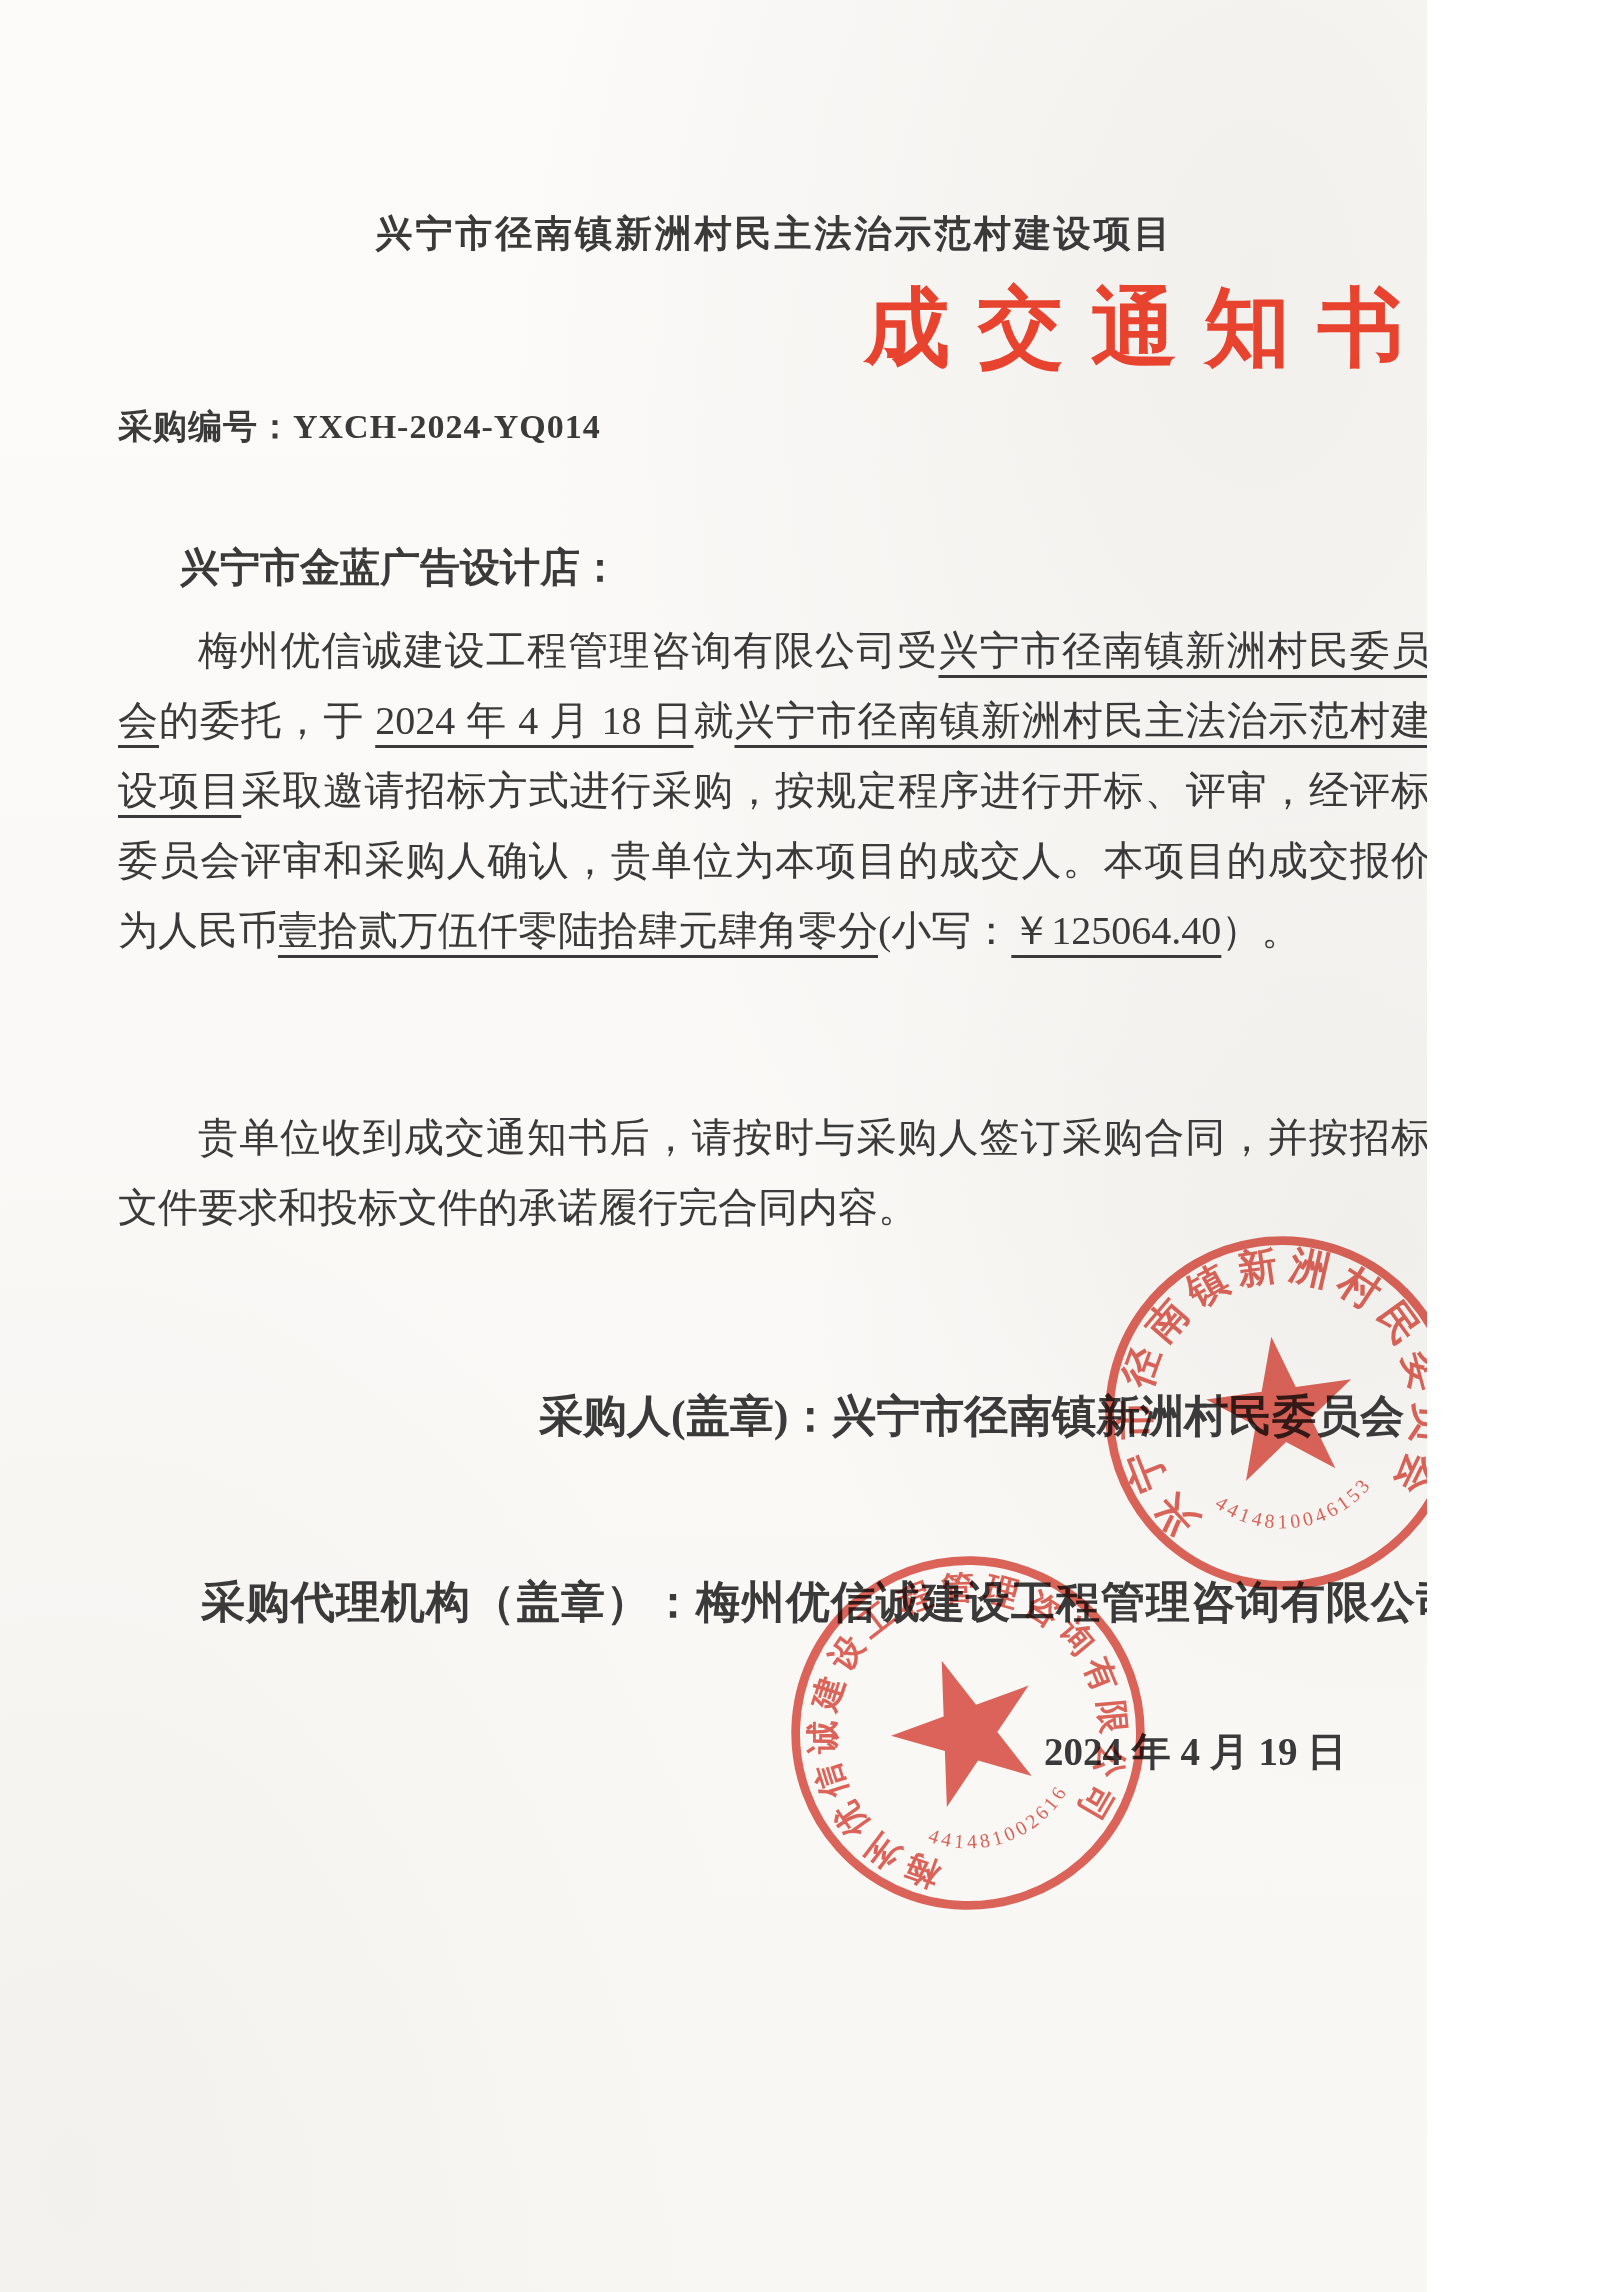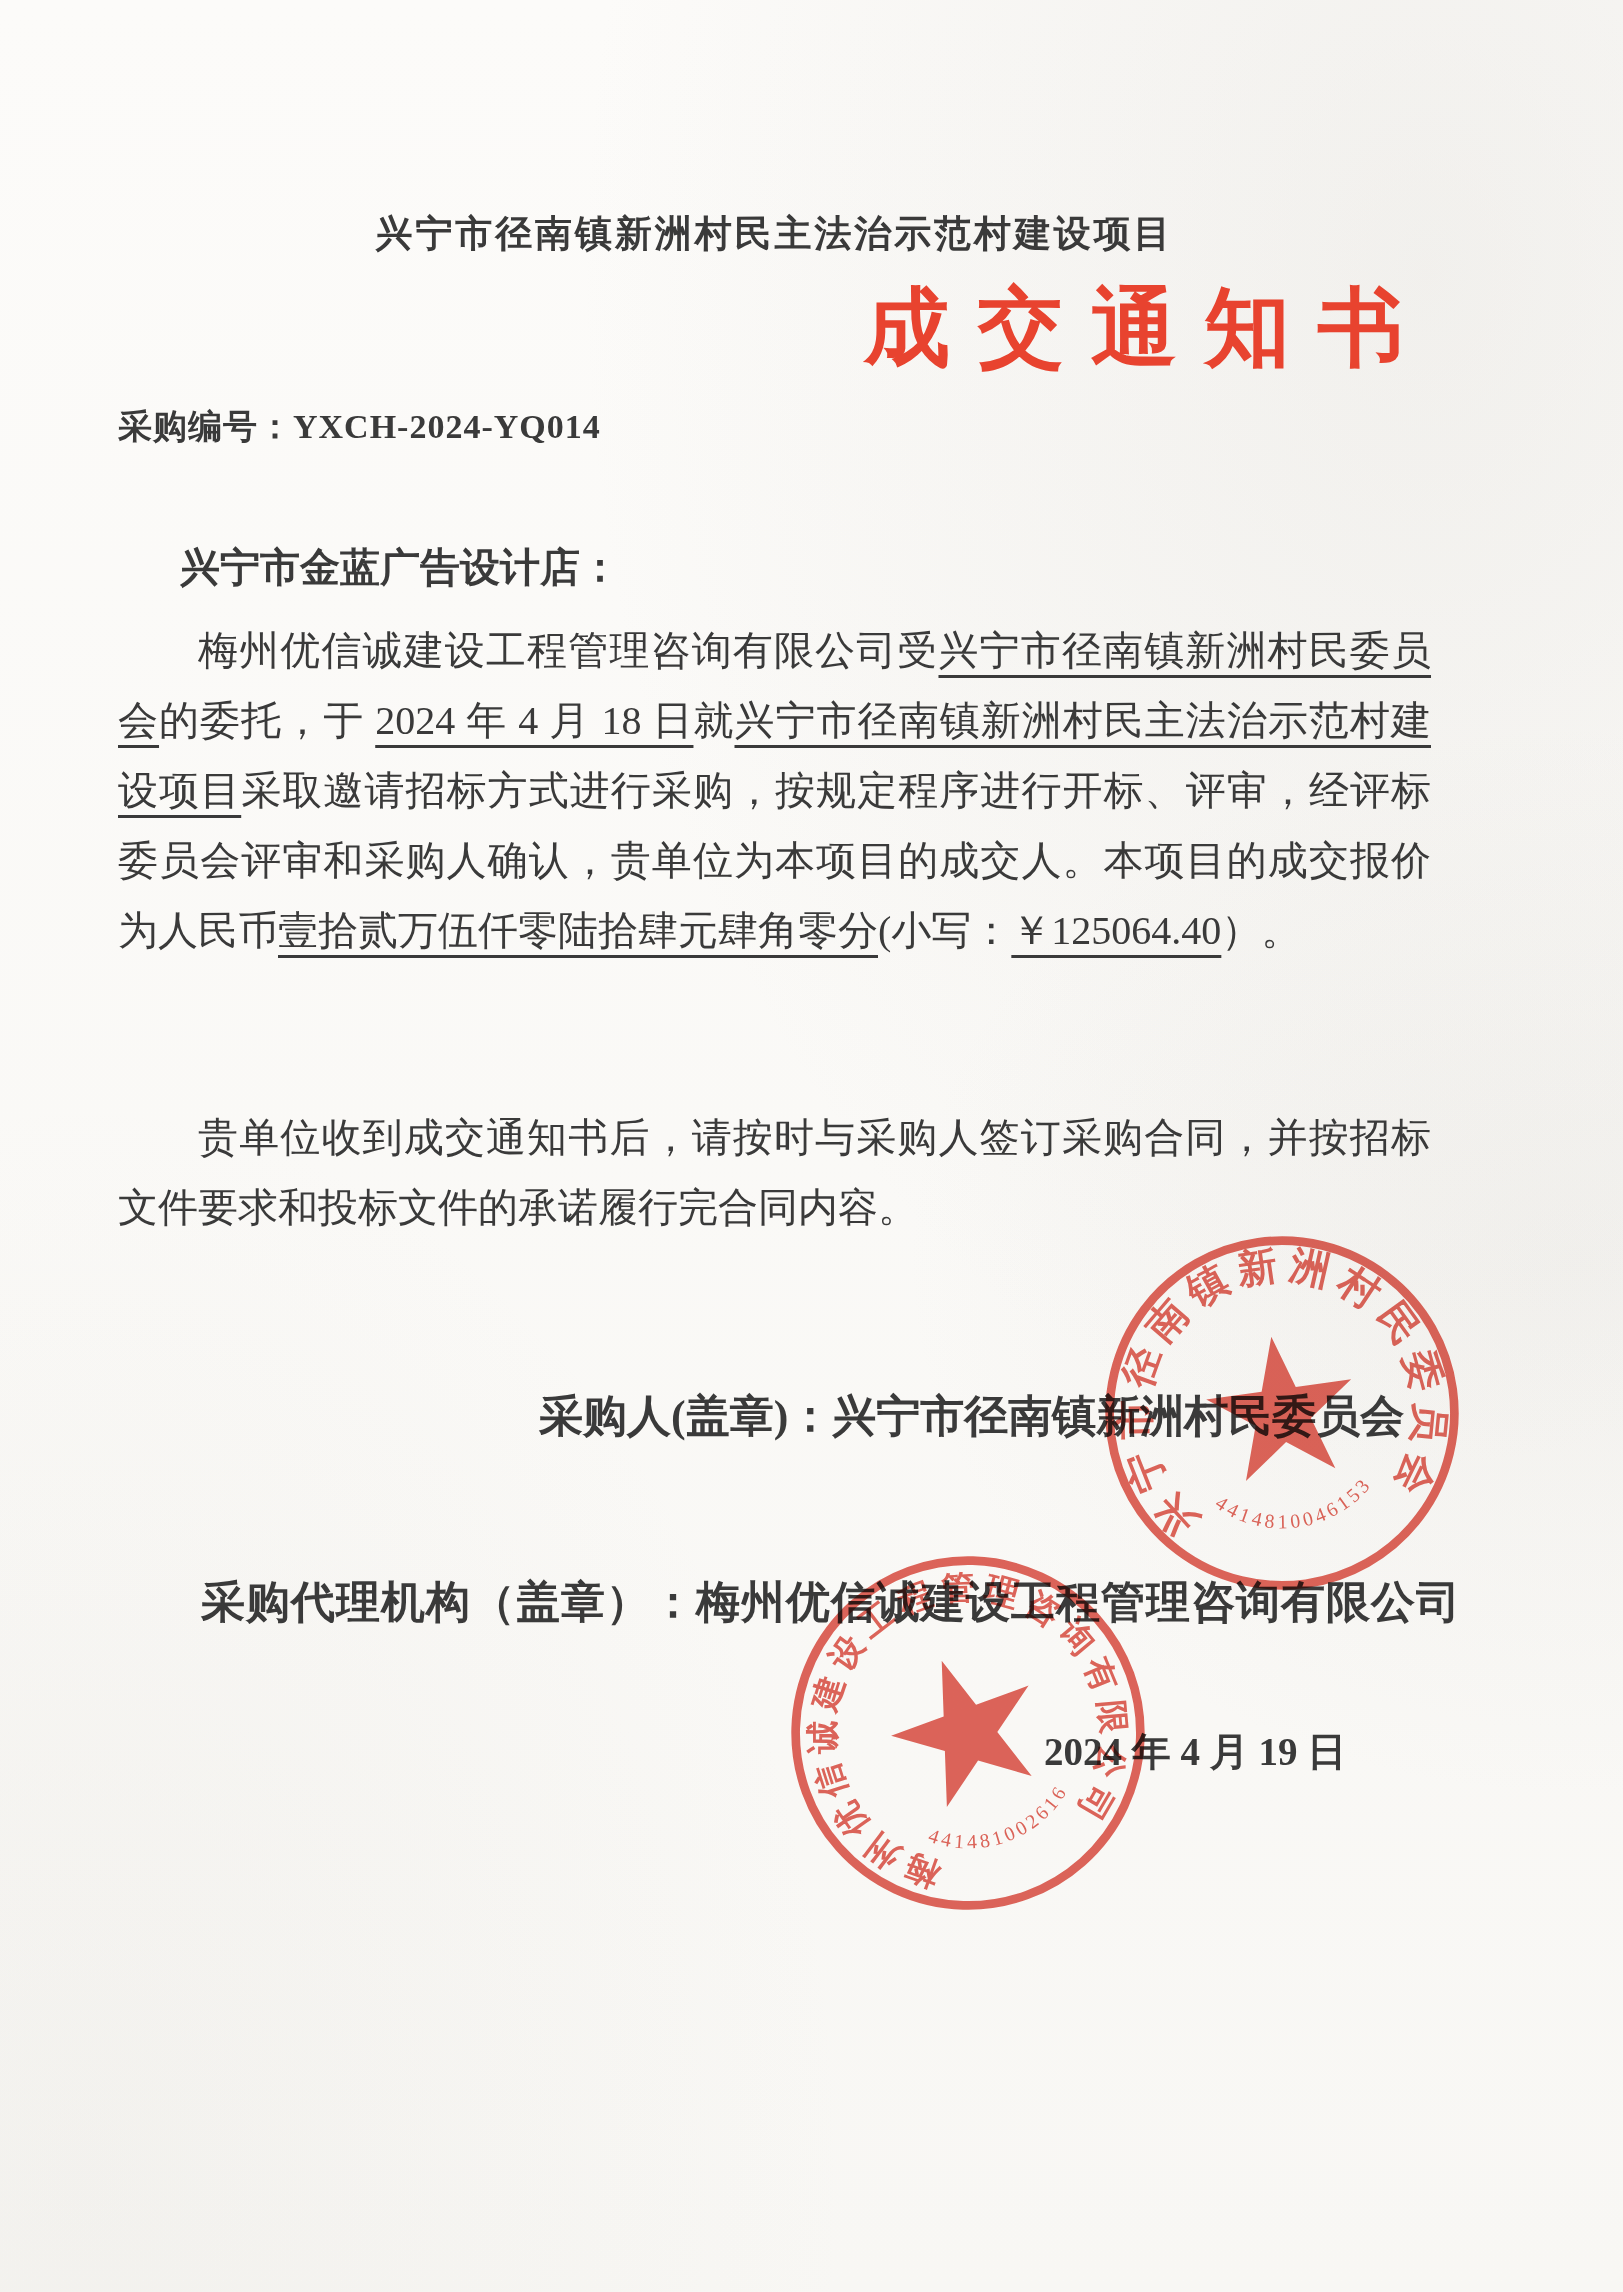--- a/index.html
+++ b/index.html
@@ -1,18 +1,18 @@
 <!DOCTYPE html>
 <html><head>
 <meta charset="utf-8">
 <style>
   html,body{margin:0;padding:0;}
   .page{
     position:relative;
-    width:1623px;height:2293px;
+    width:1427px;height:2293px;
     overflow:hidden;
     font-family:"Liberation Serif","DejaVu Serif",serif;
     color:#3a3a3a;
     background:
       radial-gradient(ellipse at 88% 12%, rgba(205,202,195,0.22), transparent 42%),
       radial-gradient(ellipse at 97% 55%, rgba(205,202,196,0.18), transparent 30%),
       radial-gradient(ellipse at 5% 95%, rgba(210,207,200,0.15), transparent 35%),
       linear-gradient(#fcfbf9,#f8f7f4);
   }
   .content{position:absolute;left:118px;top:0;width:1313px;}

